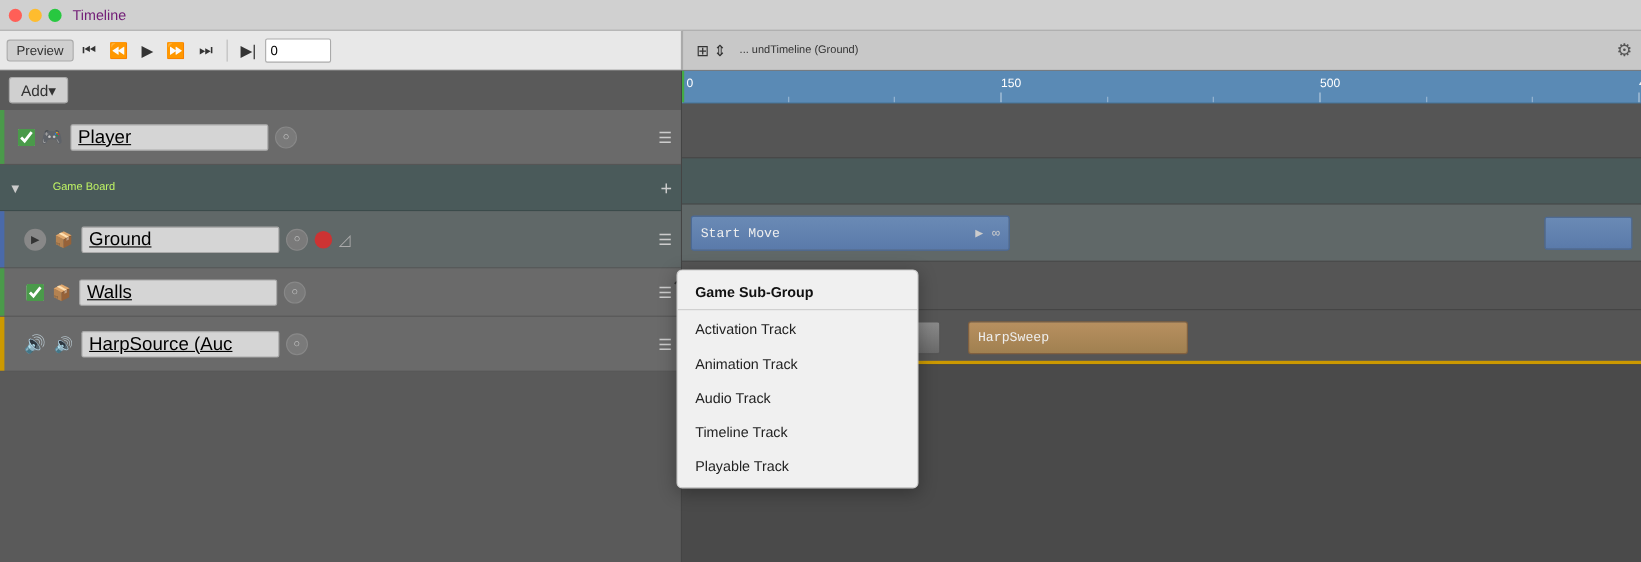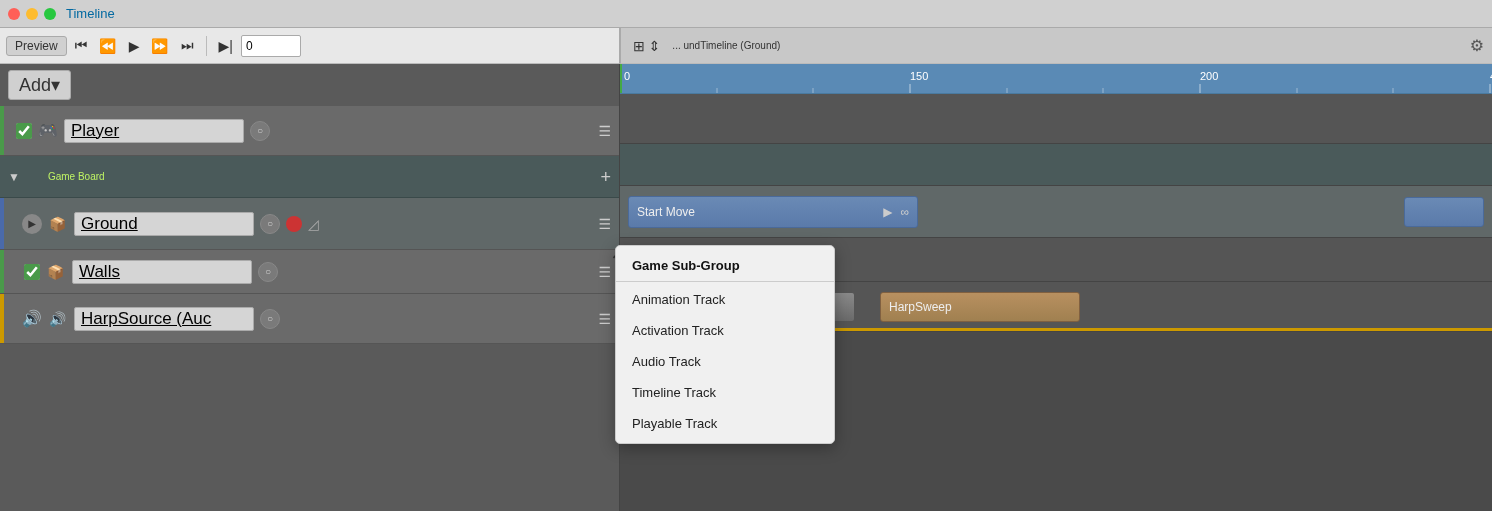--- a/index.html
+++ b/index.html
@@ -31,21 +31,21 @@
       width: 12px; height: 12px;
       border-radius: 50%;
       border: none;
       cursor: pointer;
     }
     .win-close { background: #ff5f57; }
     .win-min { background: #febc2e; }
     .win-max { background: #28c840; }
     .title-text {
       font-size: 13px;
-      color: #0369a1;
+      color: #701a75;
       font-weight: 500;
     }
 
     
     .main-container {
       display: flex;
       flex-direction: column;
       height: calc(511px - 28px);
     }
     .preview-btn {
@@ -128,21 +128,21 @@
     
     .add-row {
       padding: 6px 8px;
       background: #5a5a5a;
     }
     .add-btn {
       background: #d0d0d0;
       border: 1px solid #aaa;
       border-radius: 3px;
       padding: 3px 10px;
-      font-size: 18px;
+      font-size: 14px;
       cursor: pointer;
       color: #333;
     }
 
     
     .track-row {
       display: flex;
       align-items: center;
       height: 50px;
       background: #6a6a6a;
@@ -354,20 +354,21 @@
       top: 50%;
       transform: translateY(-50%);
       height: 30px;
       border-radius: 3px;
       display: flex;
       align-items: center;
       padding: 0 8px;
       font-size: 12px;
       color: #eee;
       cursor: pointer;
+      font-family: Liberation Mono, monospace;
     }
     .tl-clip-blue {
       background: linear-gradient(180deg, #6a8ab5 0%, #5a7aaa 100%);
       border: 1px solid #4a6a9a;
     }
     .tl-clip-green-bar {
       position: absolute;
       bottom: 0;
       height: 4px;
       background: #4a9a4a;
@@ -544,21 +545,21 @@
         <button class="track-menu-btn" style="margin-left:auto;">☰</button>
       </div>
     </div>
 
     <div class="right-panel">
 
       <div class="timeline-ruler">
         <div class="timeline-playhead" style="left:0px;"></div>
         <span class="ruler-label" style="left:4px;">0</span>
         <span class="ruler-label" style="left:290px;">150</span>
-        <span class="ruler-label" style="left:580px;">200</span>
+        <span class="ruler-label" style="left:580px;">500</span>
         <span class="ruler-label" style="left:870px;">450</span>
 
         <svg style="position:absolute;top:0;left:0;width:100%;height:100%;pointer-events:none;">
           <line x1="0" y1="20" x2="0" y2="30" stroke="rgba(255,255,255,0.6)" stroke-width="1"></line>
           <line x1="97" y1="24" x2="97" y2="30" stroke="rgba(255,255,255,0.4)" stroke-width="1"></line>
           <line x1="193" y1="24" x2="193" y2="30" stroke="rgba(255,255,255,0.4)" stroke-width="1"></line>
           <line x1="290" y1="20" x2="290" y2="30" stroke="rgba(255,255,255,0.6)" stroke-width="1"></line>
           <line x1="387" y1="24" x2="387" y2="30" stroke="rgba(255,255,255,0.4)" stroke-width="1"></line>
           <line x1="483" y1="24" x2="483" y2="30" stroke="rgba(255,255,255,0.4)" stroke-width="1"></line>
           <line x1="580" y1="20" x2="580" y2="30" stroke="rgba(255,255,255,0.6)" stroke-width="1"></line>
@@ -602,20 +603,20 @@
         </div>
 
       </div>
     </div>
   </div>
 </div>
 
 <div class="context-menu">
   <div class="menu-item menu-header">Game Sub-Group</div>
   <div class="menu-separator"></div>
+  <div class="menu-item">Activation Track</div>
   <div class="menu-item">Animation Track</div>
-  <div class="menu-item">Activation Track</div>
   <div class="menu-item">Audio Track</div>
   <div class="menu-item">Timeline Track</div>
   <div class="menu-item">Playable Track</div>
 </div>
 
 <div class="cursor-arrow">↗</div>
 
 </body></html>

